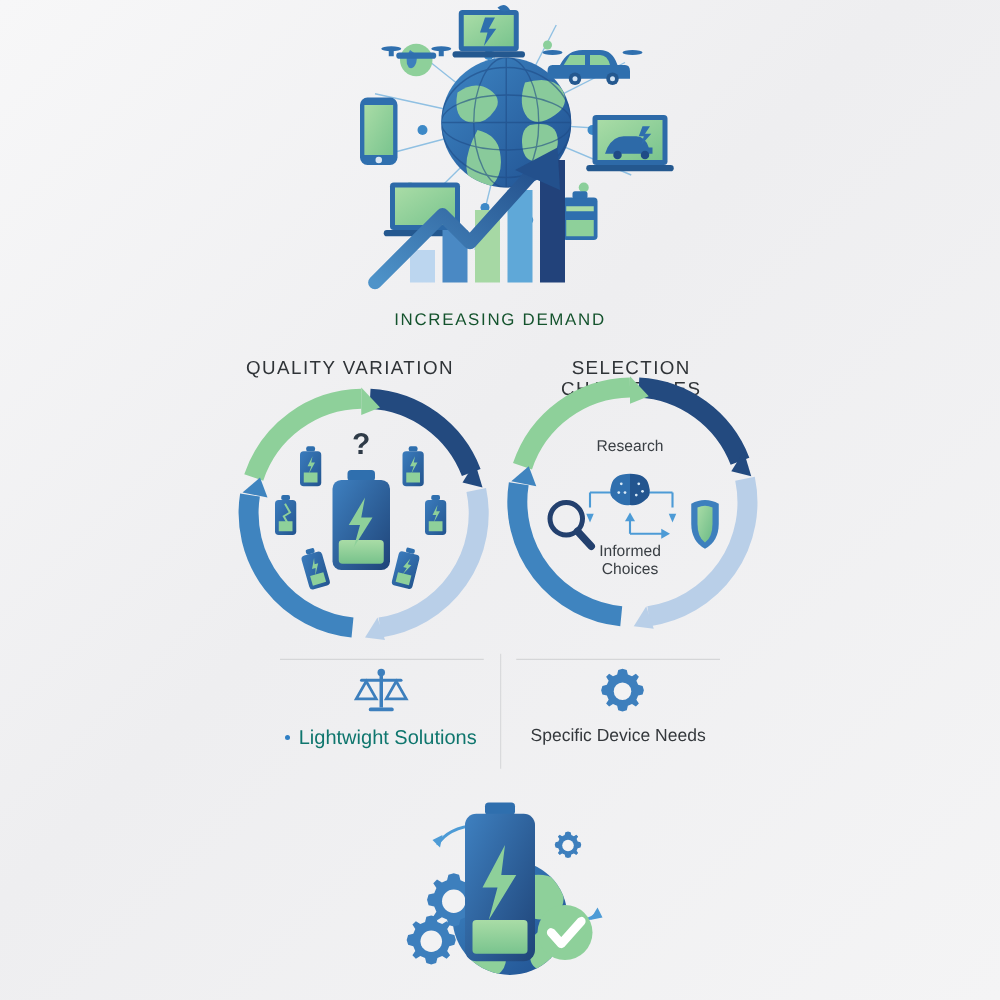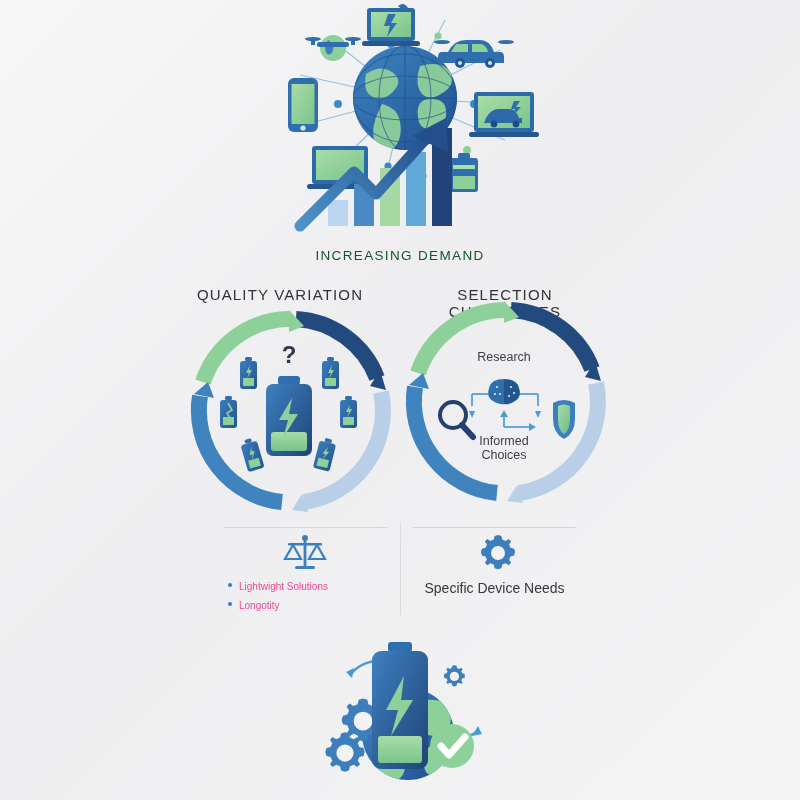--- a/index.html
+++ b/index.html
@@ -43,21 +43,21 @@
   #icon-scales{left:282px;top:533px;width:46px;height:40px;}
   #icon-gear{left:478px;top:533px;width:40px;height:40px;}
 
   
   #bullets-left{left:228px;top:580px;width:170px;}
   .bullet-row{display:flex;align-items:baseline;gap:7px;margin-bottom:5px;}
   .bullet-dot{
     width:4px;height:4px;border-radius:50%;background:#2f7fc4;
     flex:0 0 4px;position:relative;top:-3px;
   }
-  .bullet-text{font-size:10px;color:#ec4899;line-height:1.35;}
+  .bullet-text{font-size:16px;color:#0f766e;line-height:1.35;}
   #right-note{
     left:413px;top:580px;width:163px;text-align:center;
     font-size:14px;color:#34383c;
   }
 
   
   #bottom-art{left:300px;top:638px;width:200px;height:155px;}
 
   
   .ring-txt{
@@ -382,24 +382,20 @@
       <path d="M20 2 l3.4 1 .9 3.6 3.3 1.4 3.1-2 2.4 2.4 -2 3.1 1.4 3.3 3.6 .9 1 3.4 -1 3.4 -3.6 .9 -1.4 3.3 2 3.1 -2.4 2.4 -3.1-2 -3.3 1.4 -.9 3.6 -3.4 1 -3.4-1 -.9-3.6 -3.3-1.4 -3.1 2 -2.4-2.4 2-3.1 -1.4-3.3 -3.6-.9 -1-3.4 1-3.4 3.6-.9 1.4-3.3 -2-3.1 2.4-2.4 3.1 2 3.3-1.4 .9-3.6z" fill="#3d7fbd"></path>
       <circle cx="20" cy="20" r="7" fill="#f2f2f3"></circle>
     </svg>
   </div>
 
   <div class="abs" id="bullets-left">
     <div class="bullet-row">
       <span class="bullet-dot"></span>
       <span class="bullet-text">Lightwight Solutions</span>
     </div>
-    <div class="bullet-row">
-      <span class="bullet-dot"></span>
-      <span class="bullet-text">Longotity</span>
-    </div>
   </div>
 
   <div class="abs" id="right-note">Specific Device Needs</div>
 
   <div class="abs" id="bottom-art">
     <svg width="200" height="155" viewBox="0 0 200 155">
       <defs>
         <linearGradient id="bGlobe" x1="0" y1="0" x2="1" y2="1">
           <stop offset="0%" stop-color="#3e86c4"></stop>
             <stop offset="100%" stop-color="#1f4f8f"></stop>

